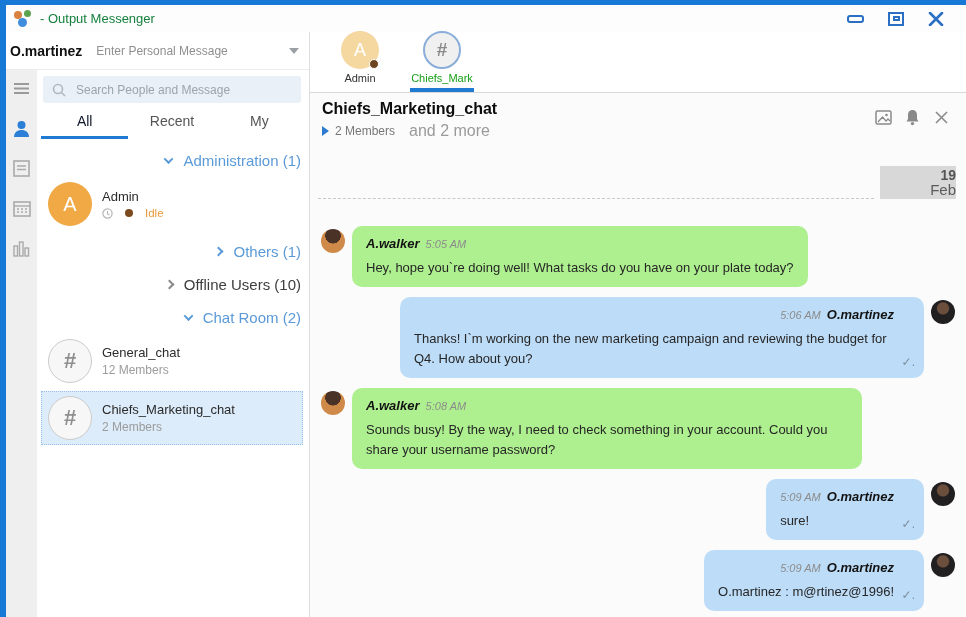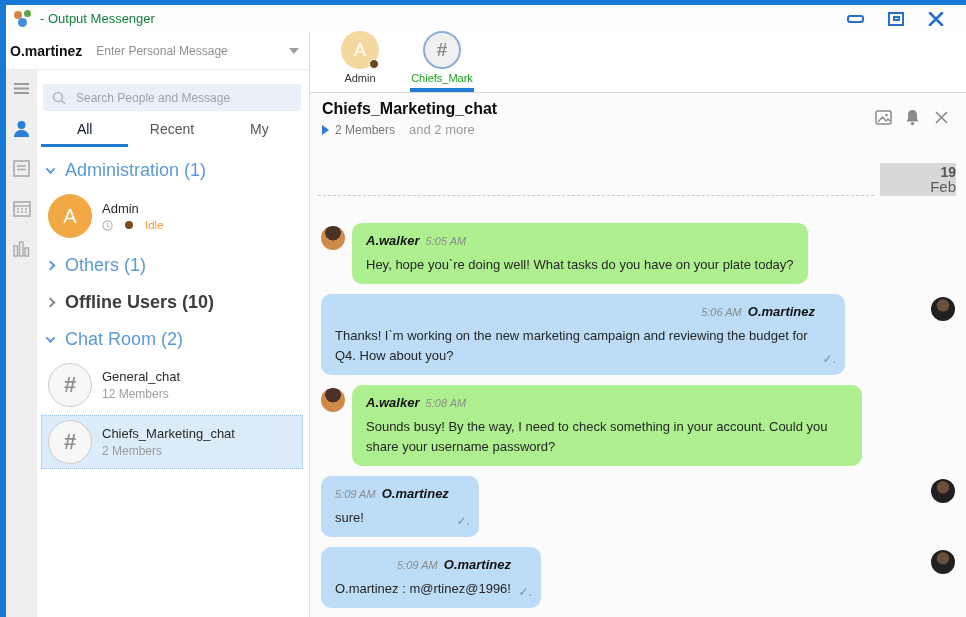--- a/index.html
+++ b/index.html
@@ -35,33 +35,33 @@
   .caret{width:0;height:0;border-left:5px solid transparent;border-right:5px solid transparent;
     border-top:6px solid #9aa0a6;margin-left:4px;flex:none;}
 
   .left-body{flex:1;display:flex;min-height:0;}
   .rail{width:31px;flex:none;background:#efefef;display:flex;flex-direction:column;align-items:center;
     padding-top:9px;gap:21px;}
   .rail .ricon{width:19px;height:19px;display:flex;align-items:center;justify-content:center;}
 
   .list-panel{flex:1;background:#fff;padding:6px 6px 0 4px;overflow:hidden;}
   .searchbox{height:27px;background:#e9f0f8;border-radius:3px;display:flex;align-items:center;
-    padding:0 9px;margin:8px 2px 6px 2px;}
+    padding:0 9px;margin:0 2px 6px 2px;}
   .search-input{flex:1;border:none;outline:none;background:transparent;font-size:12px;color:#667;
     margin-left:8px;font-family:"Liberation Sans",sans-serif;}
   .search-input::placeholder{color:#9aa5ae;}
 
   .side-tabs{display:flex;margin:2px 0 4px 0;}
   .side-tab{flex:1;text-align:center;font-size:14px;color:#555;padding:4px 0 7px;cursor:pointer;
     border-bottom:3px solid transparent;}
   .side-tab.active{color:#0f172a;border-bottom-color:#1f7ad1;}
 
-  .group-header{display:flex;align-items:center;gap:11px;padding:9px 2px 7px 6px;font-size:18px;}
+  .group-header{display:flex;align-items:center;gap:11px;padding:9px 2px 7px 6px;font-size:15px;justify-content:flex-end;}
   .group-header.blue{color:#5b9ad8;}
-  .group-header.gray{color:#3d3d3d;font-weight:bold;}
+  .group-header.gray{color:#3d3d3d;}
   .chev{width:7px;height:7px;border-right:2px solid currentColor;border-bottom:2px solid currentColor;
     display:inline-block;flex:none;}
   .chev.down{transform:rotate(45deg) translate(-1px,-1px);}
   .chev.right{transform:rotate(-45deg);}
   .group-header.gray .chev{color:#8a8a8a;}
 
   .contact{display:flex;align-items:center;gap:10px;padding:4px 6px;margin:1px 0 3px 0;border:1px solid transparent;}
   .contact.selected{background:#ddecfa;border:1px dotted #93bfe8;}
   .avatar-lg{width:44px;height:44px;border-radius:50%;display:flex;align-items:center;justify-content:center;flex:none;}
   .avatar-lg.orange{background:#f0a944;color:#fff;font-size:20px;}
@@ -87,36 +87,36 @@
   .ct-label.room{color:#18a018;}
 
   
   .chat-header{padding:7px 16px 6px 12px;display:flex;background:#fbfbfb;}
   .ch-left{min-width:0;}
   .chat-title{font-size:16px;font-weight:bold;color:#0d0d0d;}
   .chat-sub{display:flex;align-items:center;margin-top:4px;}
   .play-tri{width:0;height:0;border-left:7px solid #2e7cd0;border-top:5px solid transparent;
     border-bottom:5px solid transparent;margin-right:6px;}
   .members{font-size:12px;color:#777;}
-  .more{font-size:13px;color:#9a9a9a;margin-left:14px;}
+  .more{font-size:16px;color:#9a9a9a;margin-left:14px;}
   .header-icons{margin-left:auto;display:flex;gap:11px;align-items:flex-start;padding-top:8px;}
   .hicon{width:18px;height:18px;display:flex;align-items:center;justify-content:center;cursor:pointer;}
 
   
   .chat-body{flex:1;overflow:hidden;padding-top:20px;}
   .date-row{position:relative;height:33px;margin:0 10px 27px 8px;}
   .date-line{position:absolute;left:0;right:82px;bottom:0;border-top:1px dashed #c9c9c9;}
   .date-box{position:absolute;right:0;bottom:0;width:76px;height:33px;background:#d8d8d8;
     text-align:right;padding-top:2px;}
   .date-day{font-size:14px;font-weight:bold;color:#545454;line-height:15px;}
   .date-month{font-size:15px;color:#5c5c5c;line-height:13px;}
 
   .msg-row{display:flex;align-items:flex-start;margin-bottom:10px;padding:0 11px;}
   .msg-row.left{justify-content:flex-start;}
-  .msg-row.right{justify-content:space-between;}
+  .msg-row.right{justify-content:flex-end;}
   .avatar-sm{width:24px;height:24px;border-radius:50%;flex:none;margin-top:3px;}
   .avatar-sm.walker{background:radial-gradient(circle at 50% 28%,#4a3226 0 36%,#cf8a4a 38%);}
   .avatar-sm.martinez{background:radial-gradient(circle at 50% 35%,#6b4f3c 0 28%,#221f20 34%);}
   .bubble{border-radius:10px;padding:8px 14px 9px;max-width:510px;position:relative;
     font-size:13px;color:#262626;line-height:20px;}
   .bubble.green{background:#aef08f;margin-left:7px;}
   .bubble.blue{background:#bddcf7;margin-right:7px;padding-right:30px;max-width:524px;}
   .b-head{font-size:11px;color:#8c8c8c;margin-bottom:4px;white-space:nowrap;font-style:italic;}
   .b-head b{font-size:13px;color:#131313;}
   .bubble.blue .b-head{text-align:right;}

